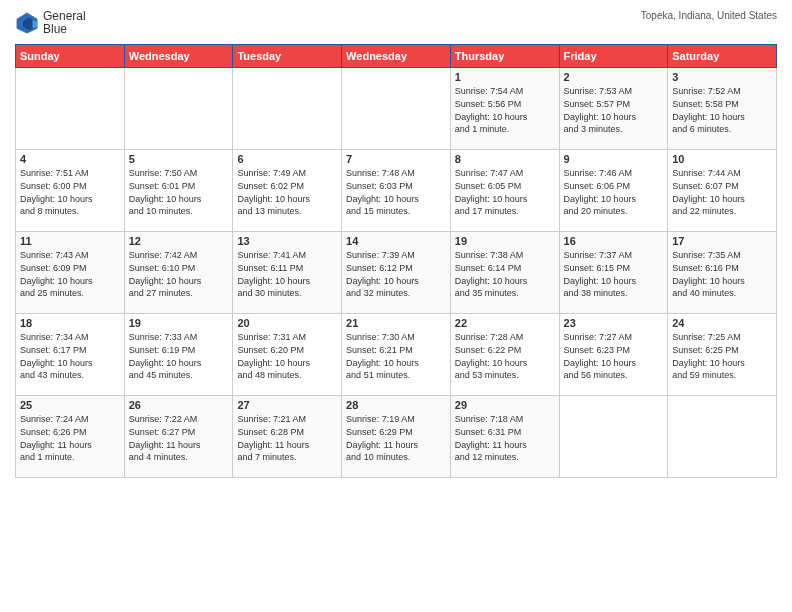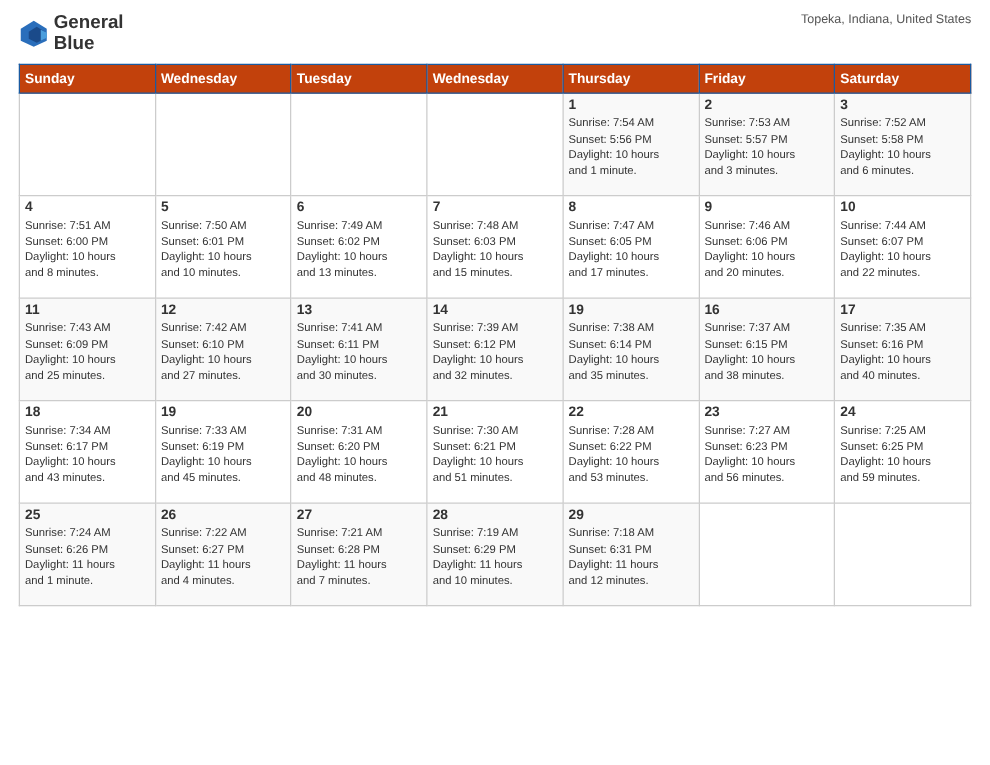--- a/index.html
+++ b/index.html
@@ -42,21 +42,21 @@
     .location {
       font-size: 10px;
       color: #555;
     }
     table {
       width: 100%;
       border-collapse: collapse;
       table-layout: fixed;
     }
     thead tr th {
-      background-color: #c2410c;
+      background-color: #ef4444;
       color: #fff;
       font-size: 11px;
       font-weight: bold;
       padding: 5px 4px;
       text-align: left;
       border: 1px solid #1a5aa0;
     }
     tbody tr td {
       border: 1px solid #ccc;
       vertical-align: top;
@@ -89,21 +89,21 @@
 
 <div class="container">
   <div class="header">
     <div class="logo">
       <svg class="logo-icon" viewBox="0 0 30 30">
         <polygon points="15,2 28,10 28,22 15,28 2,22 2,10" fill="#2a6ebb"></polygon>
         <polygon points="18,8 26,13 26,20 18,24 10,20 10,13" fill="#1a4a8a"></polygon>
         <polygon points="22,11 28,14 28,19 22,22" fill="#4a9edd"></polygon>
       </svg>
       <div>
-        <div style="font-size:15px;font-weight:bold;color:#333;line-height:1.1;">
+        <div style="font-size:12px;font-weight:normal;color:#333;line-height:1.1;">
           <span>General</span><br>
           <span>Blue</span>
         </div>
       </div>
     </div>
     <div class="title-block">
       <div class="location">Topeka, Indiana, United States</div>
     </div>
   </div>
 

